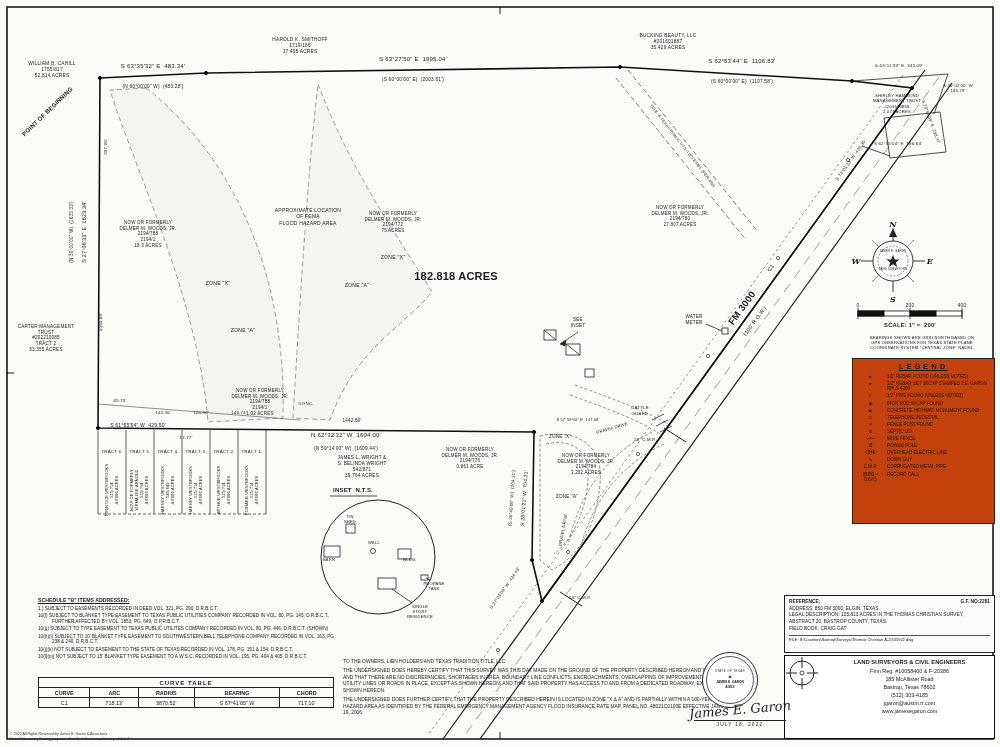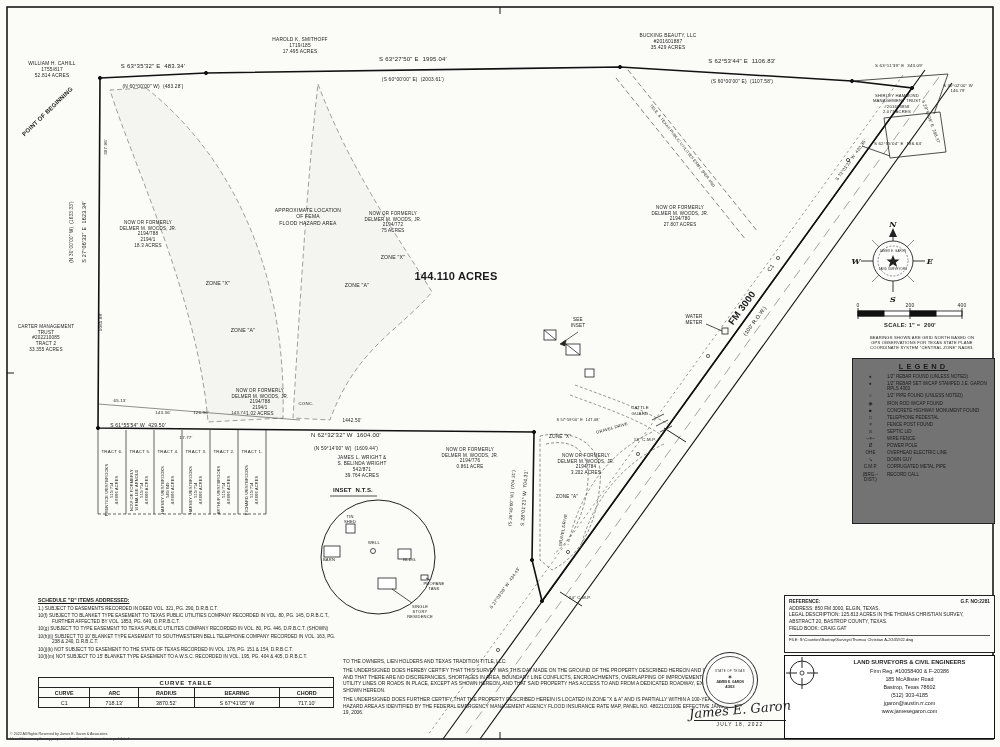--- a/index.html
+++ b/index.html
@@ -4,21 +4,21 @@
 <style>
   *{margin:0;padding:0;box-sizing:border-box}
   html,body{width:1000px;height:747px}
   body{position:relative;background:#fbfbf8;font-family:"Liberation Sans",sans-serif;color:#1b1b1b;overflow:hidden}
   svg{position:absolute;left:0;top:0}
   .mlabel{position:absolute;white-space:pre;text-align:center;line-height:1.25;color:#1b1b1b;letter-spacing:.2px;transform-origin:center}
   .mlabel.b{font-weight:bold}
   .mlabel.i{font-style:italic;font-family:"DejaVu Serif",serif}
   .panel{position:absolute;color:#1b1b1b}
   
-  .legend{left:852px;top:358px;width:143px;height:166px;border:1px solid #222;background:#737373;padding:3px 4px}
+  .legend{left:852px;top:358px;width:143px;height:166px;border:1px solid #222;background:#c2410c;padding:3px 4px}
   .legend-title{text-align:center;font-weight:bold;font-size:7.5px;letter-spacing:3px;text-decoration:underline;margin-bottom:3px}
   .legend-row{display:flex;align-items:flex-start;gap:3px;margin-bottom:1.6px}
   .legend-sym{width:27px;flex:none;text-align:center;font-size:4.6px;line-height:1.2}
   .legend-label{font-size:4.5px;line-height:1.2}
   
   .schedule{left:38px;top:597px;width:302px;font-size:4.7px;line-height:1.25}
   .sched-title{font-weight:bold;font-size:5.2px;text-decoration:underline;margin-bottom:2px}
   .sched-item{padding-left:14px;text-indent:-14px;margin-bottom:1.5px}
   
   .curvetable{left:38px;top:677px;width:296px}
@@ -222,21 +222,21 @@
     <div class="mlabel b" style="left: 48px; top: 112px; font-size: 6px; transform: translate(-50%, -50%) rotate(-44deg);">POINT OF BEGINNING</div>
     <div class="mlabel" style="left: 106px; top: 147px; font-size: 4.4px; transform: translate(-50%, -50%) rotate(-90deg);">307.96'</div>
     <div class="mlabel" style="left: 84px; top: 232px; font-size: 5.4px; transform: translate(-50%, -50%) rotate(-90deg);">S 27°06'33" E  1623.34'</div>
     <div class="mlabel" style="left: 72px; top: 232px; font-size: 4.6px; transform: translate(-50%, -50%) rotate(-90deg);">(N 30°00'00" W)  (1633.33')</div>
     <div class="mlabel" style="left: 101px; top: 322px; font-size: 4.4px; transform: translate(-50%, -50%) rotate(-90deg);">1065.88'</div>
     <div class="mlabel" style="left: 46px; top: 338px; font-size: 4.6px; transform: translate(-50%, -50%);">CARTER MANAGEMENT
 TRUST
 #202210085
 TRACT 2
 33.355 ACRES</div>
-    <div class="mlabel b" style="left: 456px; top: 277px; font-size: 11px; transform: translate(-50%, -50%);">144.110 ACRES</div>
+    <div class="mlabel b" style="left: 456px; top: 277px; font-size: 11px; transform: translate(-50%, -50%);">182.818 ACRES</div>
     <div class="mlabel" style="left: 308px; top: 216px; font-size: 5px; transform: translate(-50%, -50%);">APPROXIMATE LOCATION
 OF FEMA
 FLOOD HAZARD AREA</div>
     <div class="mlabel" style="left: 218px; top: 283px; font-size: 5.2px; transform: translate(-50%, -50%);">ZONE "X"</div>
     <div class="mlabel" style="left: 357px; top: 285px; font-size: 5.2px; transform: translate(-50%, -50%);">ZONE "A"</div>
     <div class="mlabel" style="left: 393px; top: 257px; font-size: 5.2px; transform: translate(-50%, -50%);">ZONE "X"</div>
     <div class="mlabel" style="left: 243px; top: 330px; font-size: 5.2px; transform: translate(-50%, -50%);">ZONE "A"</div>
     <div class="mlabel" style="left: 148px; top: 234px; font-size: 4.5px; transform: translate(-50%, -50%);">NOW OR FORMERLY
 DELMER M. WOODS, JR.
 2194/788

